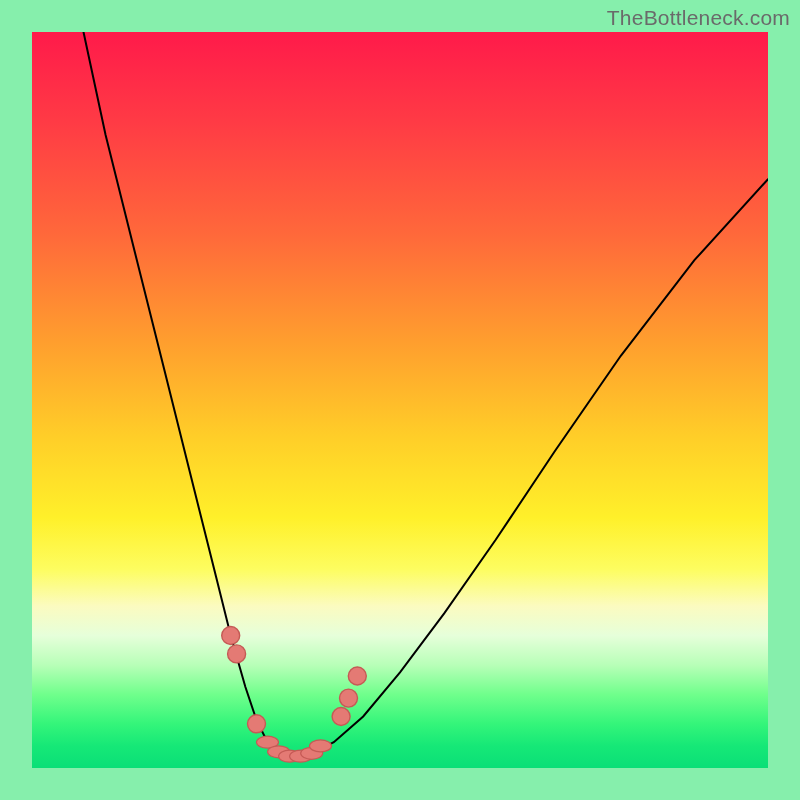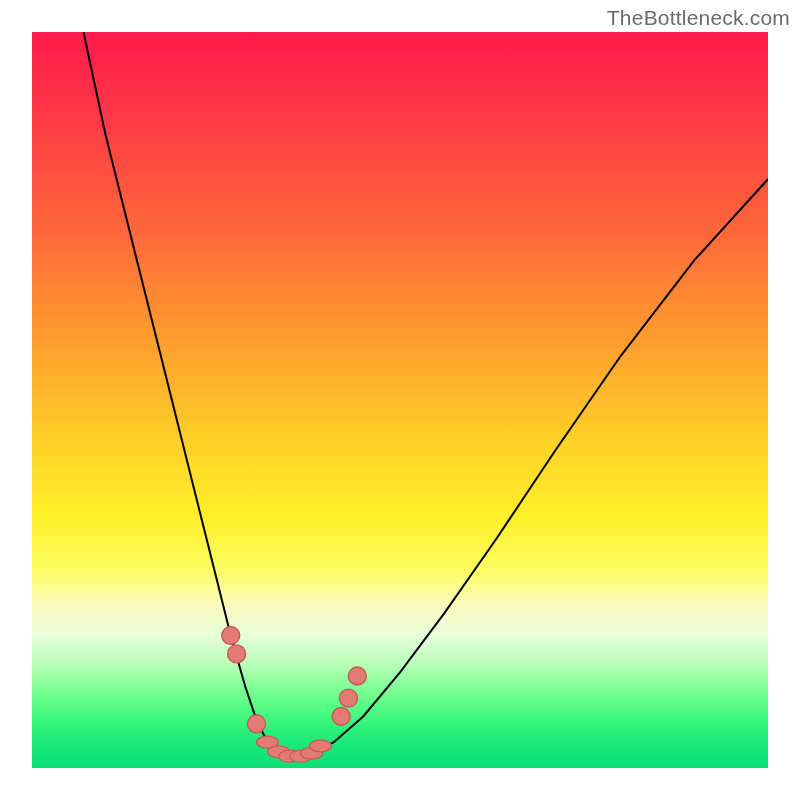--- a/index.html
+++ b/index.html
@@ -8,21 +8,21 @@
     width: 800px;
     height: 800px;
     overflow: hidden;
     background: #000;
     font-family: Arial, Helvetica, sans-serif;
   }
   .frame {
     position: relative;
     width: 800px;
     height: 800px;
-    background: #ffffff;
+    background: #86efac;
   }
   .plot-area {
     position: absolute;
     left: 32px;
     top: 32px;
     width: 736px;
     height: 736px;
     background: linear-gradient(
       to bottom,
       #ff1a4a 0%,

